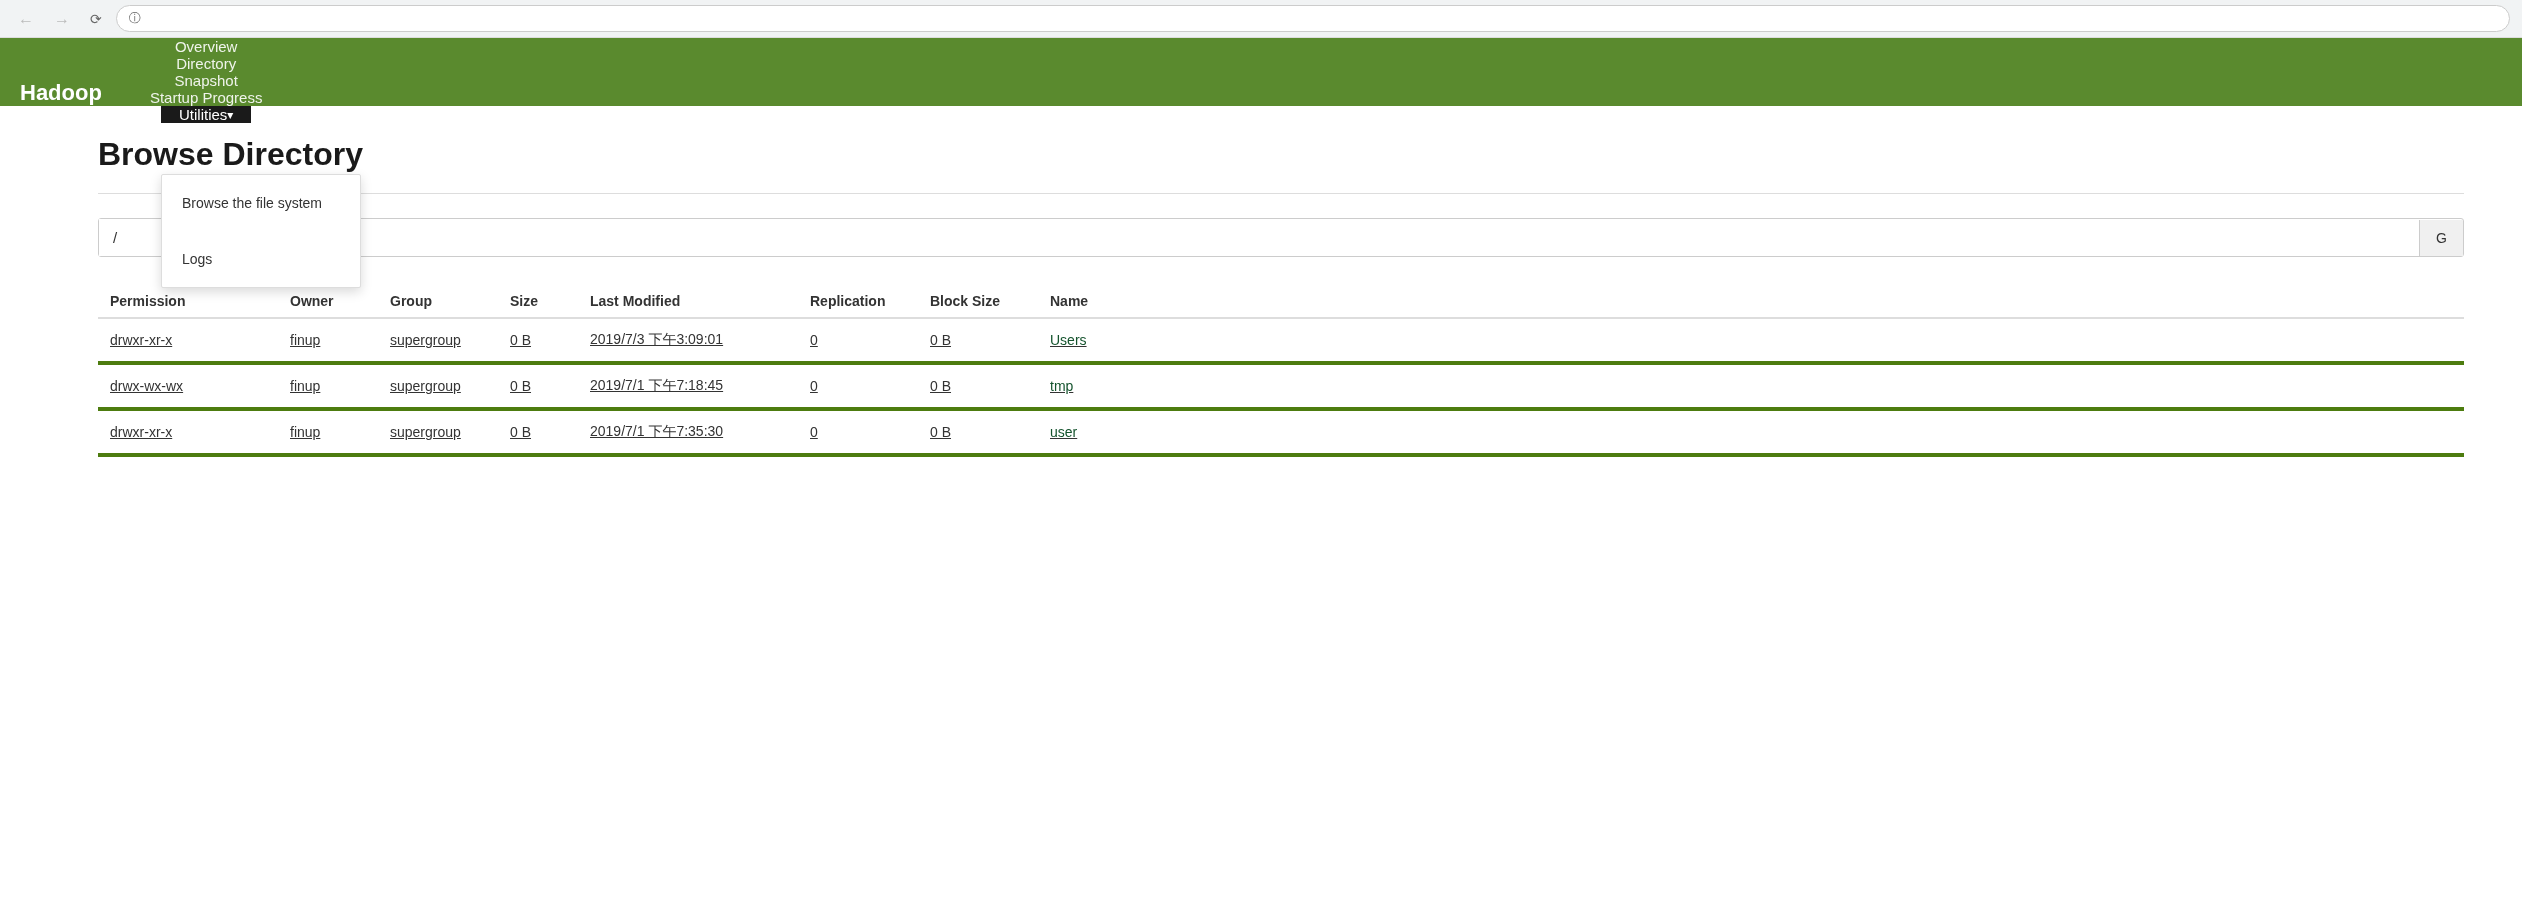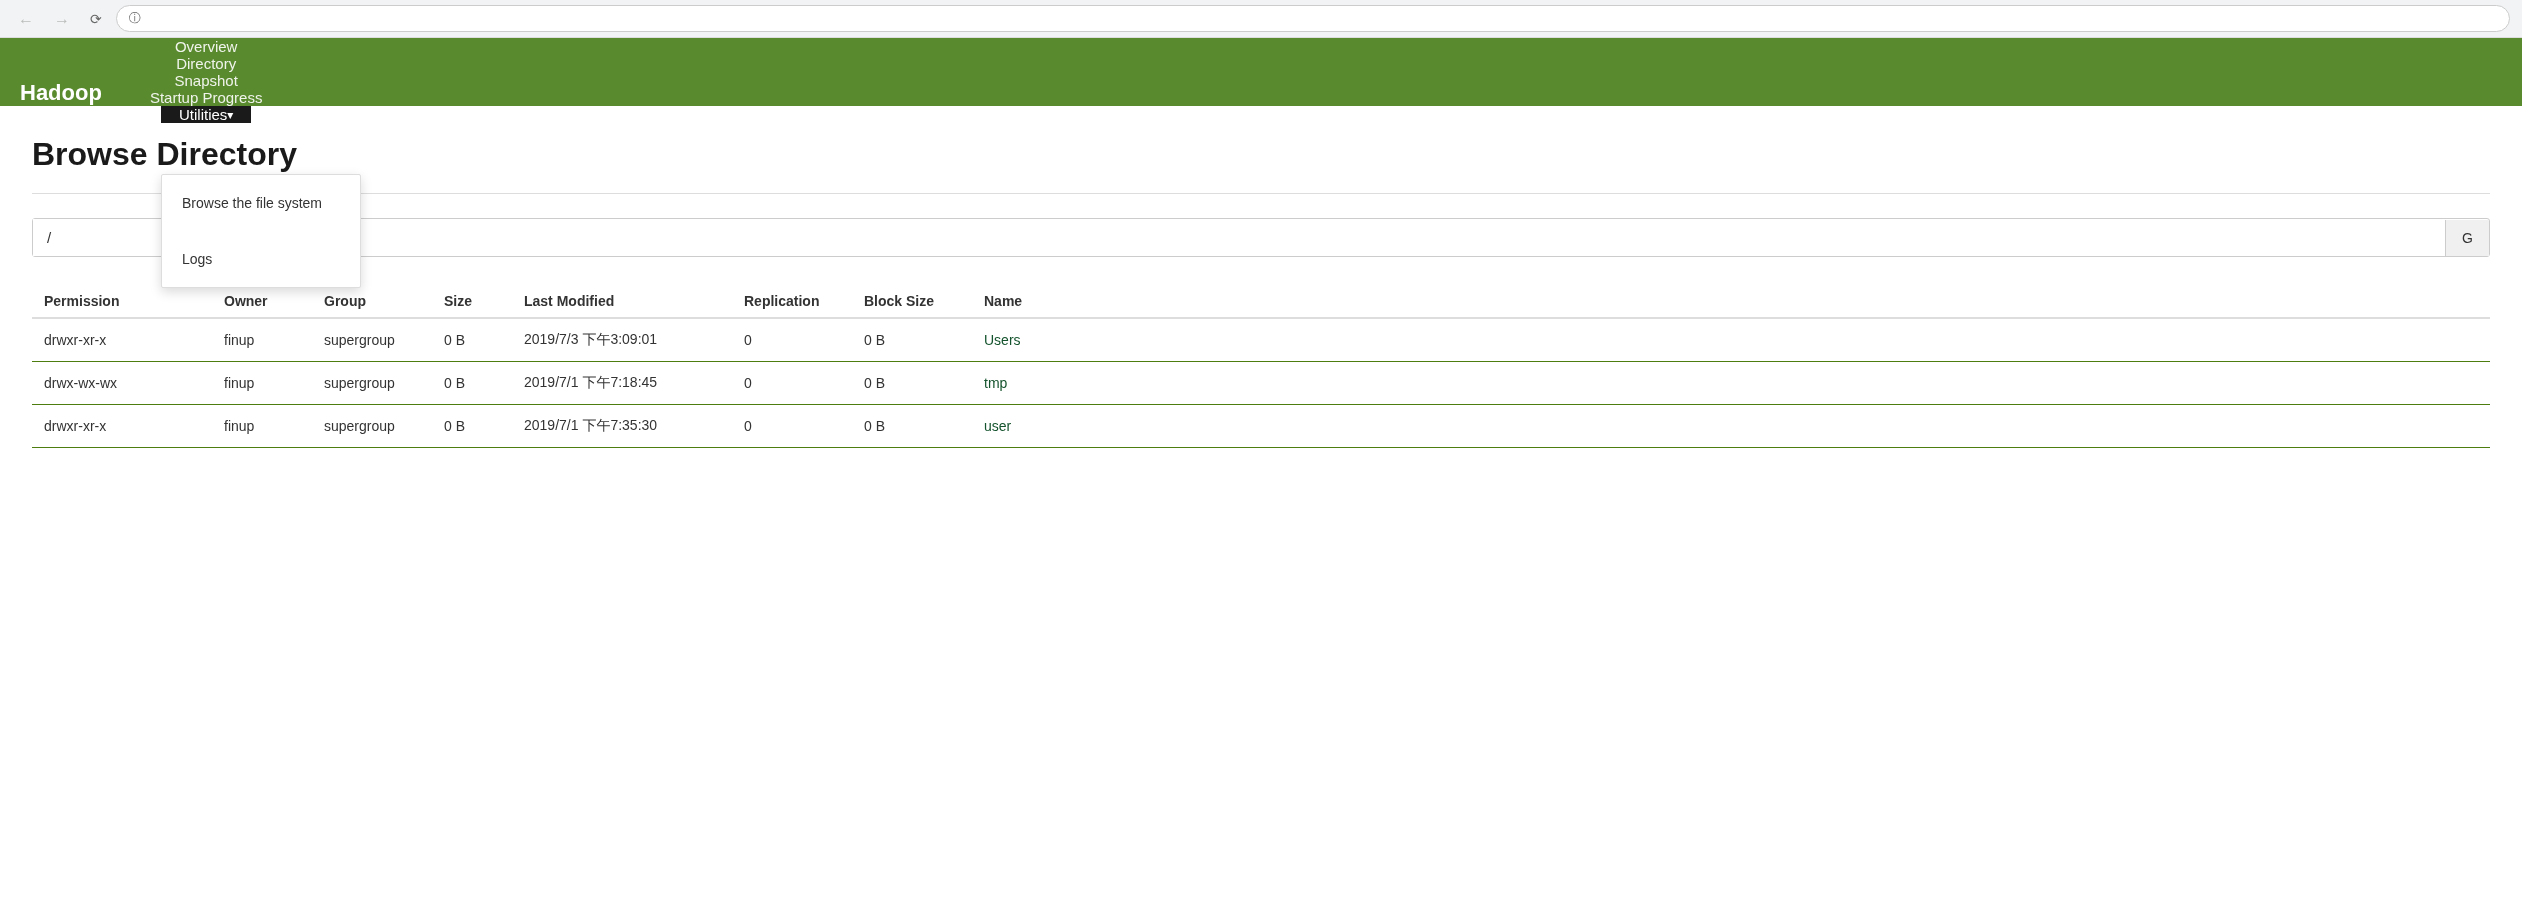--- a/index.html
+++ b/index.html
@@ -148,21 +148,22 @@
       padding: 20px 20px;
       color: #333;
       text-decoration: none;
       font-size: 14px;
       cursor: pointer;
       white-space: nowrap;
     }
 
     
     .main-content {
-      padding: 30px 32px;
+      padding: 30px 58px;
+      margin-left: 40px;
     }
 
     .page-title {
       font-size: 32px;
       font-weight: bold;
       color: #1a1a1a;
       margin-bottom: 20px;
     }
 
     .separator {
@@ -210,22 +211,23 @@
     .dir-table th {
       text-align: left;
       padding: 8px 12px;
       border-bottom: 2px solid #ddd;
       font-weight: 600;
       color: #333;
     }
 
     .dir-table td {
       padding: 12px 12px;
-      border-bottom: 1px solid #4d7c0f;
-      color: #333;
+      border-bottom: 4px solid #4d7c0f;
+      color: #333;
+      text-decoration: underline;
     }
 
     .dir-table td.name-cell a {
       color: #14532d;
       text-decoration: none;
     }
 
     
     .col-permission { width: 180px; }
     .col-owner { width: 100px; }

